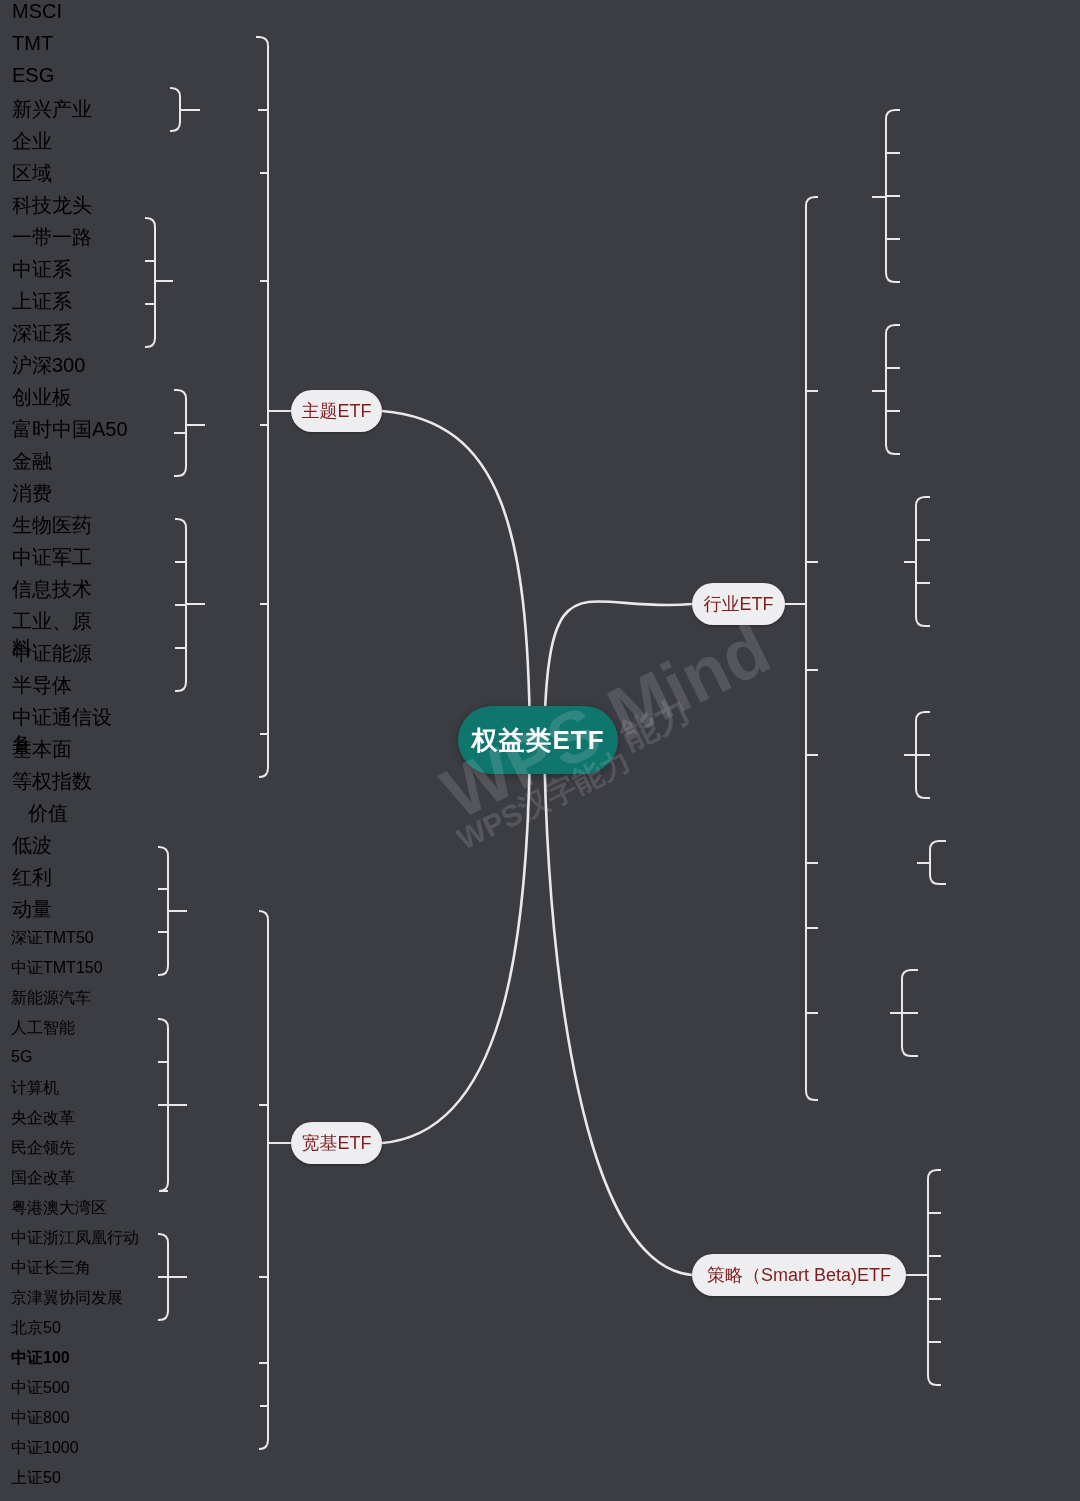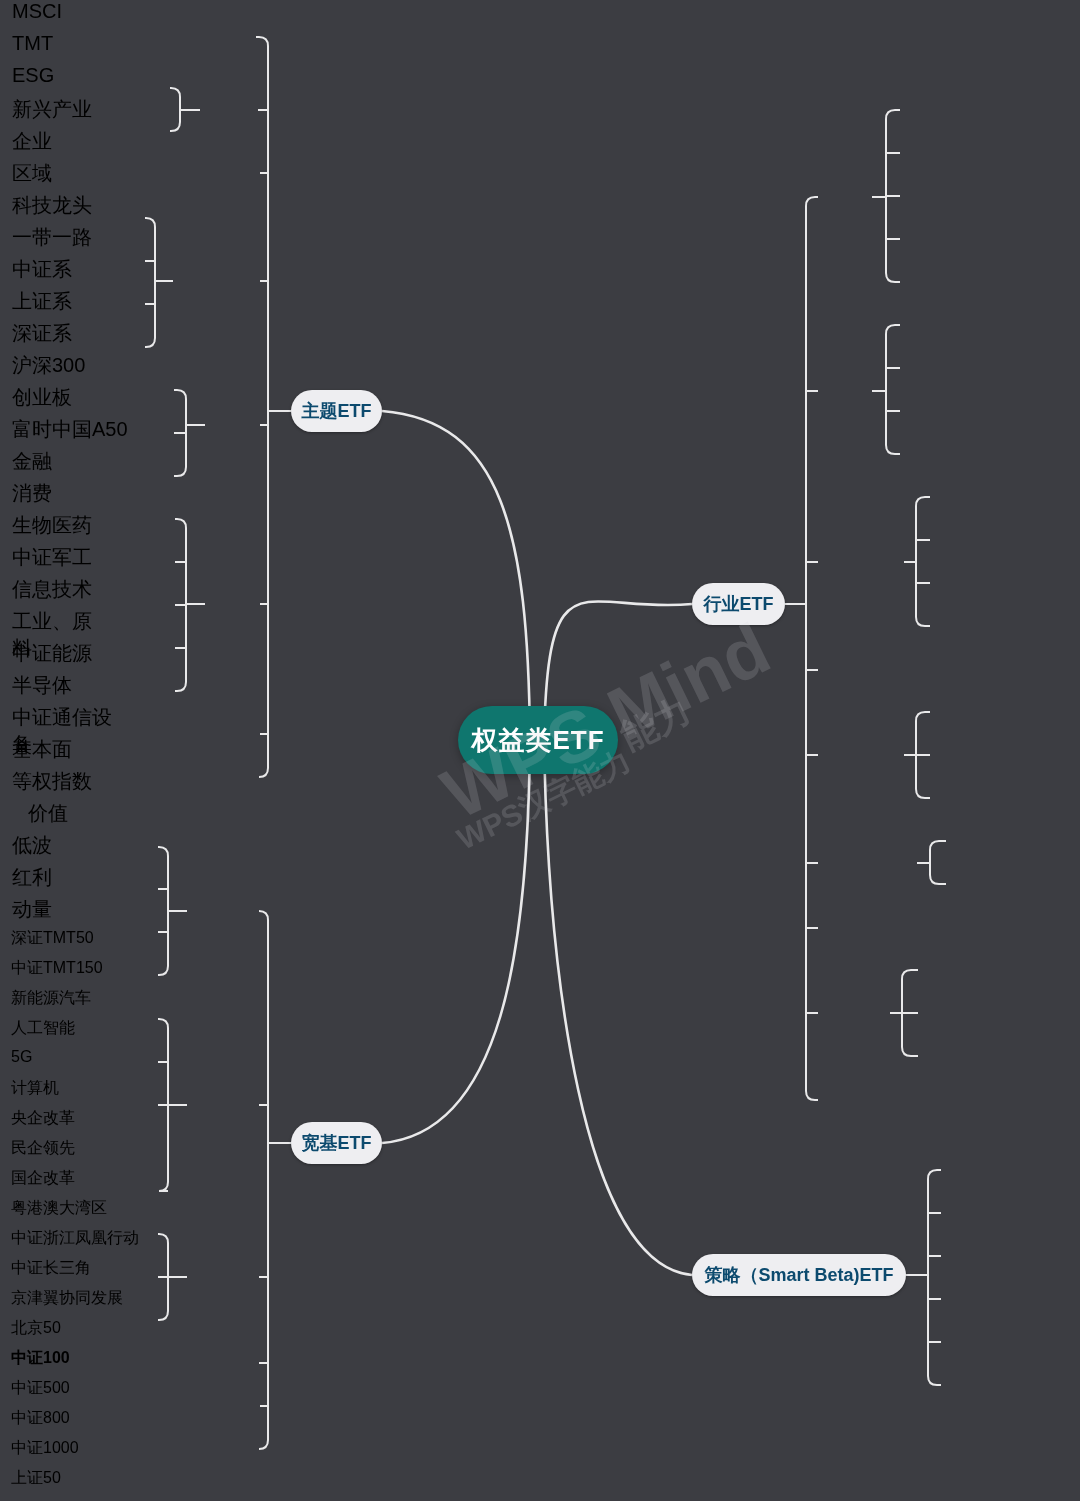--- a/index.html
+++ b/index.html
@@ -17,23 +17,23 @@
   .leaf{height:30px;font-size:16px;padding:0 11px;}
   .mid{height:32px;font-size:20px;padding:0 12px;}
 
   .branch{
     position:absolute;
     display:flex;align-items:center;justify-content:center;
     box-sizing:border-box;
     height:42px;
     border-radius:999px;
     background:#eeeef1;
-    color:#0c4a6e;
+    color:#7f1d1d;
     font-size:18px;
-    font-weight:bold;
+    font-weight:normal;
     border:none;
     white-space:nowrap;
     padding:0 18px;
     box-shadow:0 1px 3px rgba(0,0,0,.35);
   }
 
   .root{
     position:absolute;
     display:flex;align-items:center;justify-content:center;
     box-sizing:border-box;

